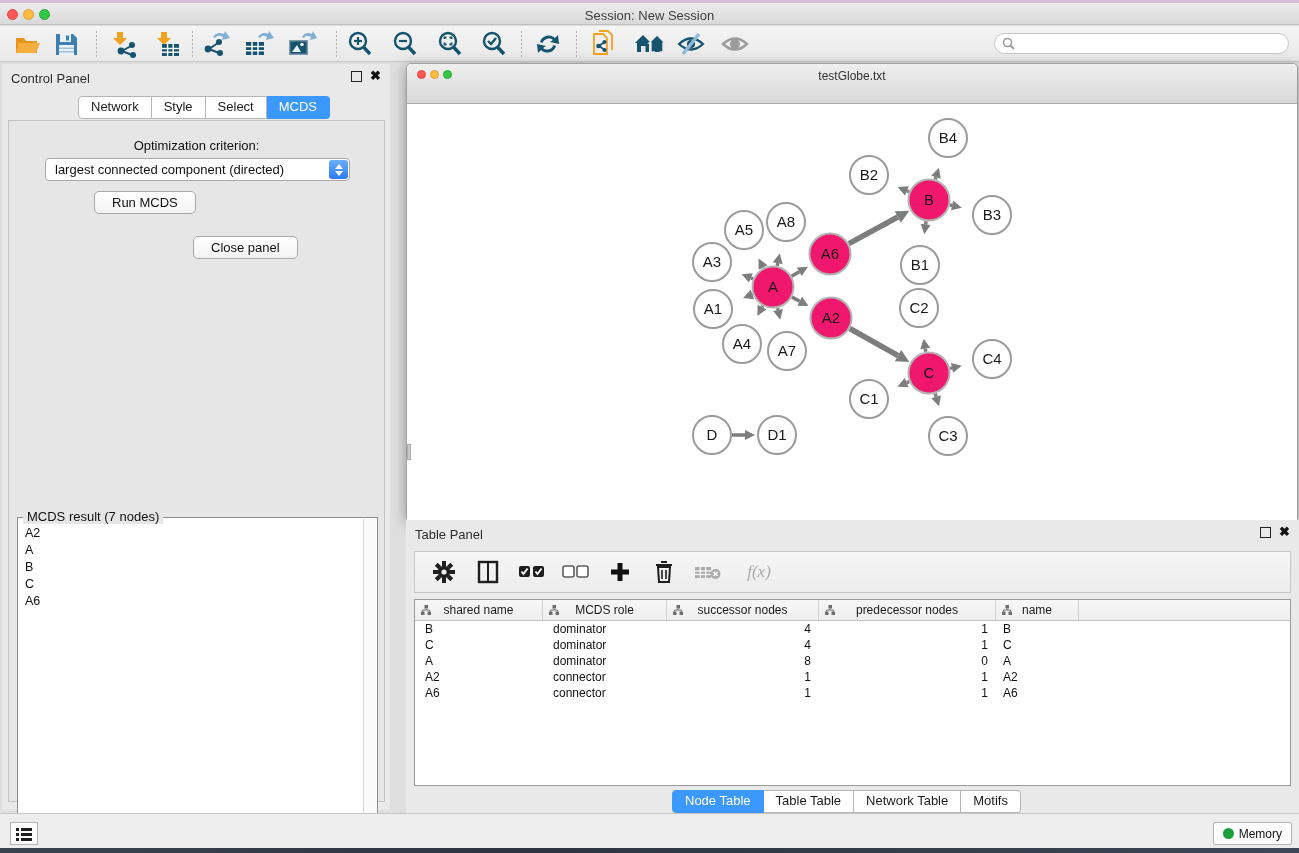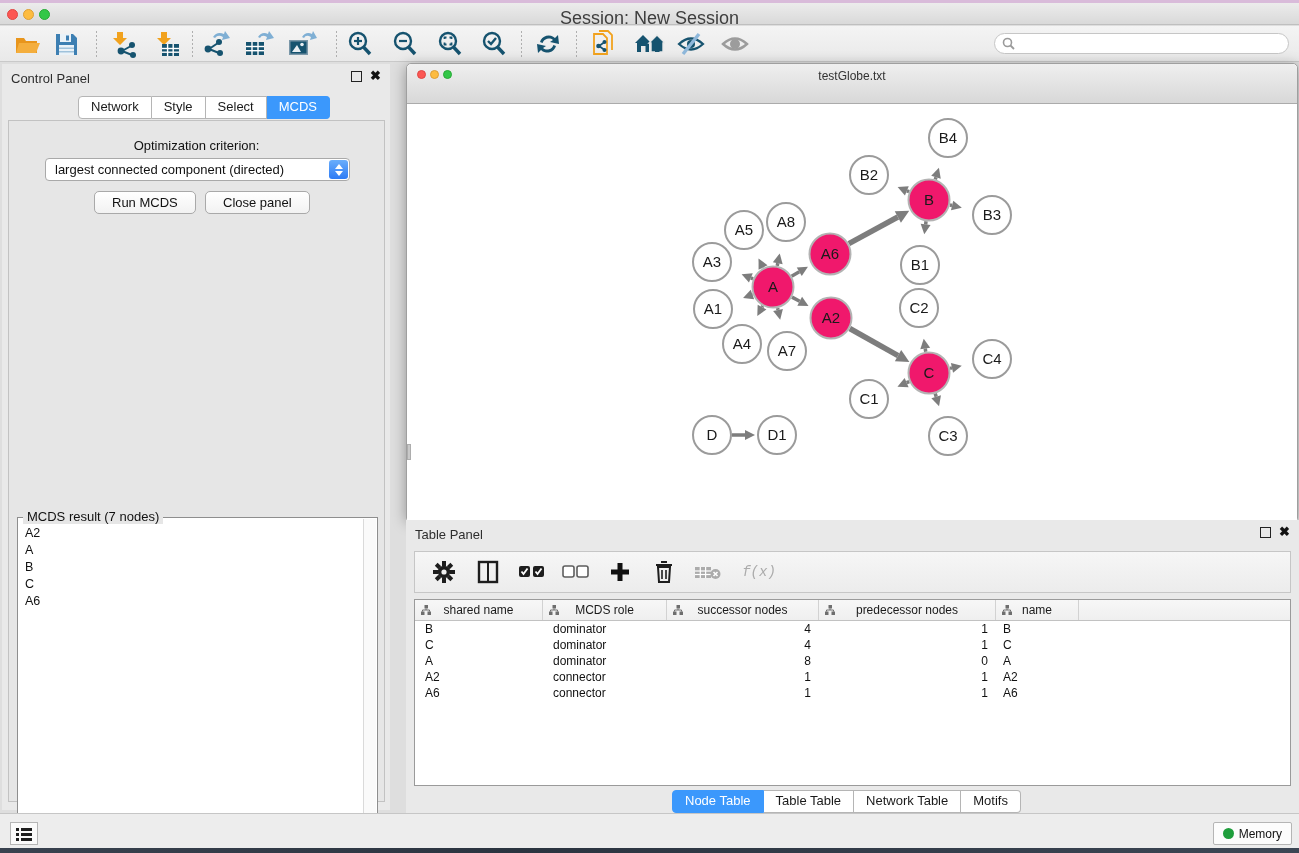--- a/index.html
+++ b/index.html
@@ -7,21 +7,21 @@
   #app { position:relative; width:1299px; height:853px; background:#DEDEDE; overflow:hidden; }
 
   
   #top-strip { position:absolute; left:0; top:0; width:100%; height:3px; background:#D9BBDA; }
   #titlebar { position:absolute; left:0; top:3px; width:100%; height:22px;
     background:linear-gradient(#ECECEC,#D9D9D9); border-bottom:1px solid #BFBFBF; }
   .traffic { position:absolute; border-radius:50%; width:11px; height:11px; top:6px; }
   .tl-red{ background:#FC5753; border:1px solid #DF4744;}
   .tl-yellow{ background:#FDBC40; border:1px solid #DE9F34;}
   .tl-green{ background:#33C748; border:1px solid #27AA35;}
-  #window-title { position:absolute; width:100%; text-align:center; top:5px; font-size:18px; color:#3E3E3E; }
+  #window-title { position:absolute; width:100%; text-align:center; top:5px; font-size:13px; color:#3E3E3E; }
 
   #main-toolbar { position:absolute; left:0; top:26px; width:100%; height:36px;
     background:linear-gradient(#F4F4F4,#E9E9E9); border-bottom:1px solid #C9C9C9; }
   .tb-icon { position:absolute; top:3px; width:32px; height:30px; display:flex; align-items:center; justify-content:center; cursor:default; }
   .tb-sep { position:absolute; top:5px; width:1px; height:26px;
     background-image:repeating-linear-gradient(#AFAFAF 0 2px, transparent 2px 4px); }
   #toolbar-search { position:absolute; right:10px; top:7px; width:295px; height:21px; background:#FFF;
     border:1px solid #C6C6C6; border-radius:11px; display:flex; align-items:center; padding-left:7px; }
   #toolbar-search input { border:none; outline:none; flex:1; font-size:12px; background:transparent; margin-left:4px; }
 
@@ -46,21 +46,21 @@
   #opt-label { position:absolute; width:100%; text-align:center; top:17px; font-size:13px; color:#111; }
   #opt-select { position:absolute; left:36px; top:37px; width:305px; height:23px; background:#FFF;
     border:1px solid #A9A9A9; border-radius:4px; font-size:13px; color:#111;
     display:flex; align-items:center; padding-left:9px; }
   #opt-stepper { position:absolute; right:1px; top:1px; bottom:1px; width:19px; border-radius:3px;
     background:linear-gradient(#6AAEFB,#2D7BF5); display:flex; flex-direction:column; align-items:center; justify-content:center; gap:2px; }
   .chev-up { width:0; height:0; border-left:4px solid transparent; border-right:4px solid transparent; border-bottom:5px solid #FFF; }
   .chev-down { width:0; height:0; border-left:4px solid transparent; border-right:4px solid transparent; border-top:5px solid #FFF; }
   .cp-btn { position:absolute; top:70px; height:23px; background:linear-gradient(#FFFFFF,#F2F2F2);
     border:1px solid #A9A9A9; border-radius:5px; font-size:13px; color:#111; padding:0 17px; line-height:21px; }
-  #run-btn { left:85px; } #closepanel-btn { left:196px; }
+  #run-btn { left:85px; } #closepanel-btn { left:184px;margin-top:45px; }
 
   #result-box { position:absolute; left:8px; top:396px; width:361px; height:338px;
     border:1px solid #8E8E8E; background:#FFF; }
   #result-legend { position:absolute; top:-9px; left:5px; background:#E6E6E6; padding:0 4px;
     font-size:13px; color:#111; }
   #result-list { position:absolute; left:2px; top:6px; right:15px; bottom:2px; overflow:hidden;
     font-size:12.5px; color:#111; }
   #result-list div { padding:1.5px 0 1.5px 5px; }
   #result-scrollbar { position:absolute; top:1px; right:1px; bottom:1px; width:13px;
     background:#FAFAFA; border-left:1px solid #DADADA; }
@@ -77,21 +77,21 @@
     background:repeating-linear-gradient(135deg, transparent 0 3px, #B5B5B5 3px 4.5px); }
   .edge-tab-left { position:absolute; left:0; top:340px; width:4px; height:16px; background:#C9C9C9; border:1px solid #ADADAD; }
   .edge-tab-bottom { position:absolute; left:438px; bottom:0; width:16px; height:4px; background:#C9C9C9; border:1px solid #ADADAD; }
 
   
   #table-panel { position:absolute; left:406px; top:520px; width:893px; height:293px; background:#E9E9E9; }
   #tp-float { right:28px; } #tp-close { right:9px; }
   #tp-toolbar { position:absolute; left:8px; top:31px; width:877px; height:42px;
     background:linear-gradient(#F6F6F6,#ECECEC); border:1px solid #C6C6C6; display:flex; align-items:center; }
   .tpt-icon { margin-left:14px; display:flex; align-items:center; justify-content:center; width:30px; height:30px; }
-  #fx-label { font-family:Liberation Mono, monospace; font-style:italic; font-size:14px; color:#ABABAB; }
+  #fx-label { font-family:Liberation Serif, serif; font-style:italic; font-size:17px; color:#ABABAB; }
 
   #node-table { position:absolute; left:8px; top:79px; width:877px; height:187px;
     background:#FFF; border:1px solid #9A9A9A; overflow:hidden; }
   #nt-header { display:flex; height:21px; background:linear-gradient(#F7F7F7,#EFEFEF); border-bottom:1px solid #C2C2C2; }
   .nt-hcell { position:relative; border-right:1px solid #D2D2D2; font-size:12px; color:#1A1A1A;
     display:flex; align-items:center; justify-content:center; }
   .nt-hcell svg { position:absolute; left:6px; top:5px; }
   .nt-row { display:flex; height:16px; font-size:12px; color:#111; }
   .nt-cell { overflow:hidden; white-space:nowrap; padding:1px 8px 0 10px; }
   .nt-cell.num { text-align:right; }

